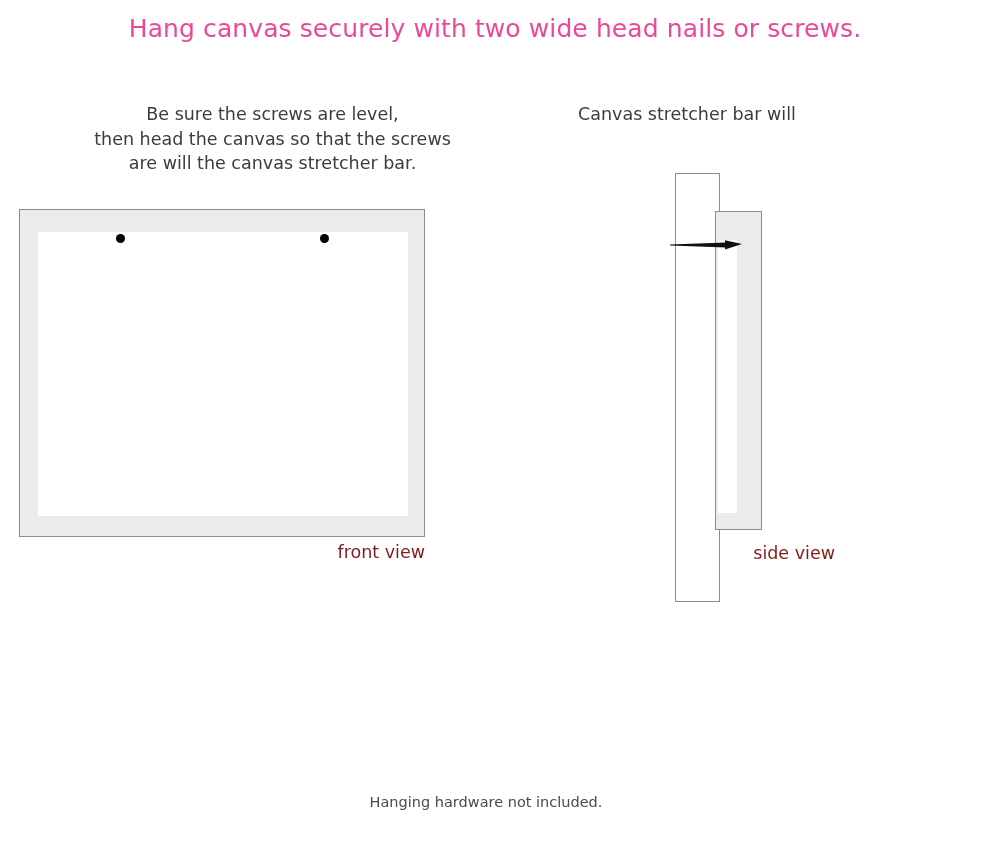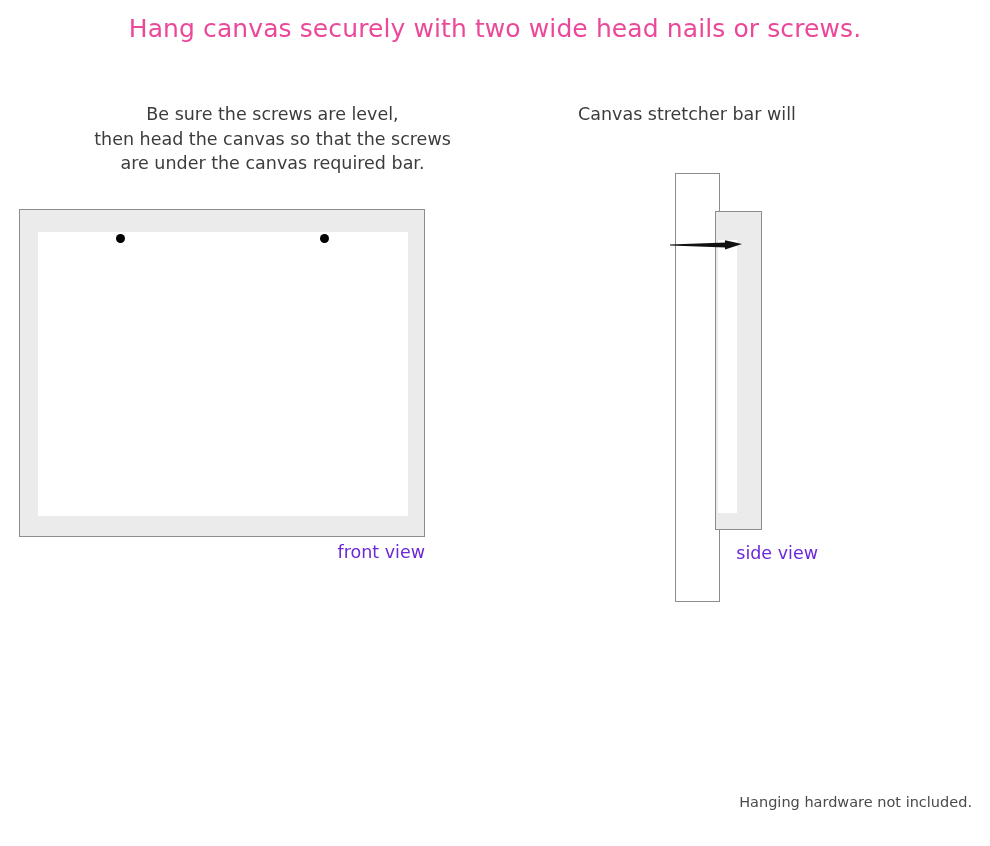--- a/index.html
+++ b/index.html
@@ -128,58 +128,58 @@
     left: 10px;
     top: 72px;
     width: 73px;
     height: 14px;
     overflow: visible;
   }
 
   
   .view-label {
     font-size: 17.5px;
-    color: #6d28d9;
+    color: #7f1d1d;
     font-weight: 400;
     white-space: nowrap;
   }
   #label-front-view {
     left: 0;
     top: 542px;
     width: 425px;
     text-align: right;
   }
   #label-side-view {
-    left: 605px;
+    left: 622px;
     top: 543px;
     width: 213px;
     text-align: right;
   }
 
   
   #footer {
     left: 0;
     top: 791px;
     width: 972px;
-    text-align: right;
+    text-align: center;
     font-size: 14.5px;
     line-height: 22px;
     color: #4a4a4a;
   }
   #footer div { display: block; }
 </style>
 </head>
 <body>
 
 <div class="abs" id="title">Hang canvas securely with two wide head nails or screws.</div>
 
 <div class="abs caption" id="caption-front">
   <div>Be sure the screws are level,</div>
   <div>then head the canvas so that the screws</div>
-  <div>are under the canvas required bar.</div>
+  <div>are will the canvas stretcher bar.</div>
 </div>
 
 <div class="abs" id="front-view">
   <div id="front-frame">
     <div id="front-canvas-face"></div>
     <div class="screw-dot" id="screw-left"></div>
     <div class="screw-dot" id="screw-right"></div>
   </div>
 </div>
 

